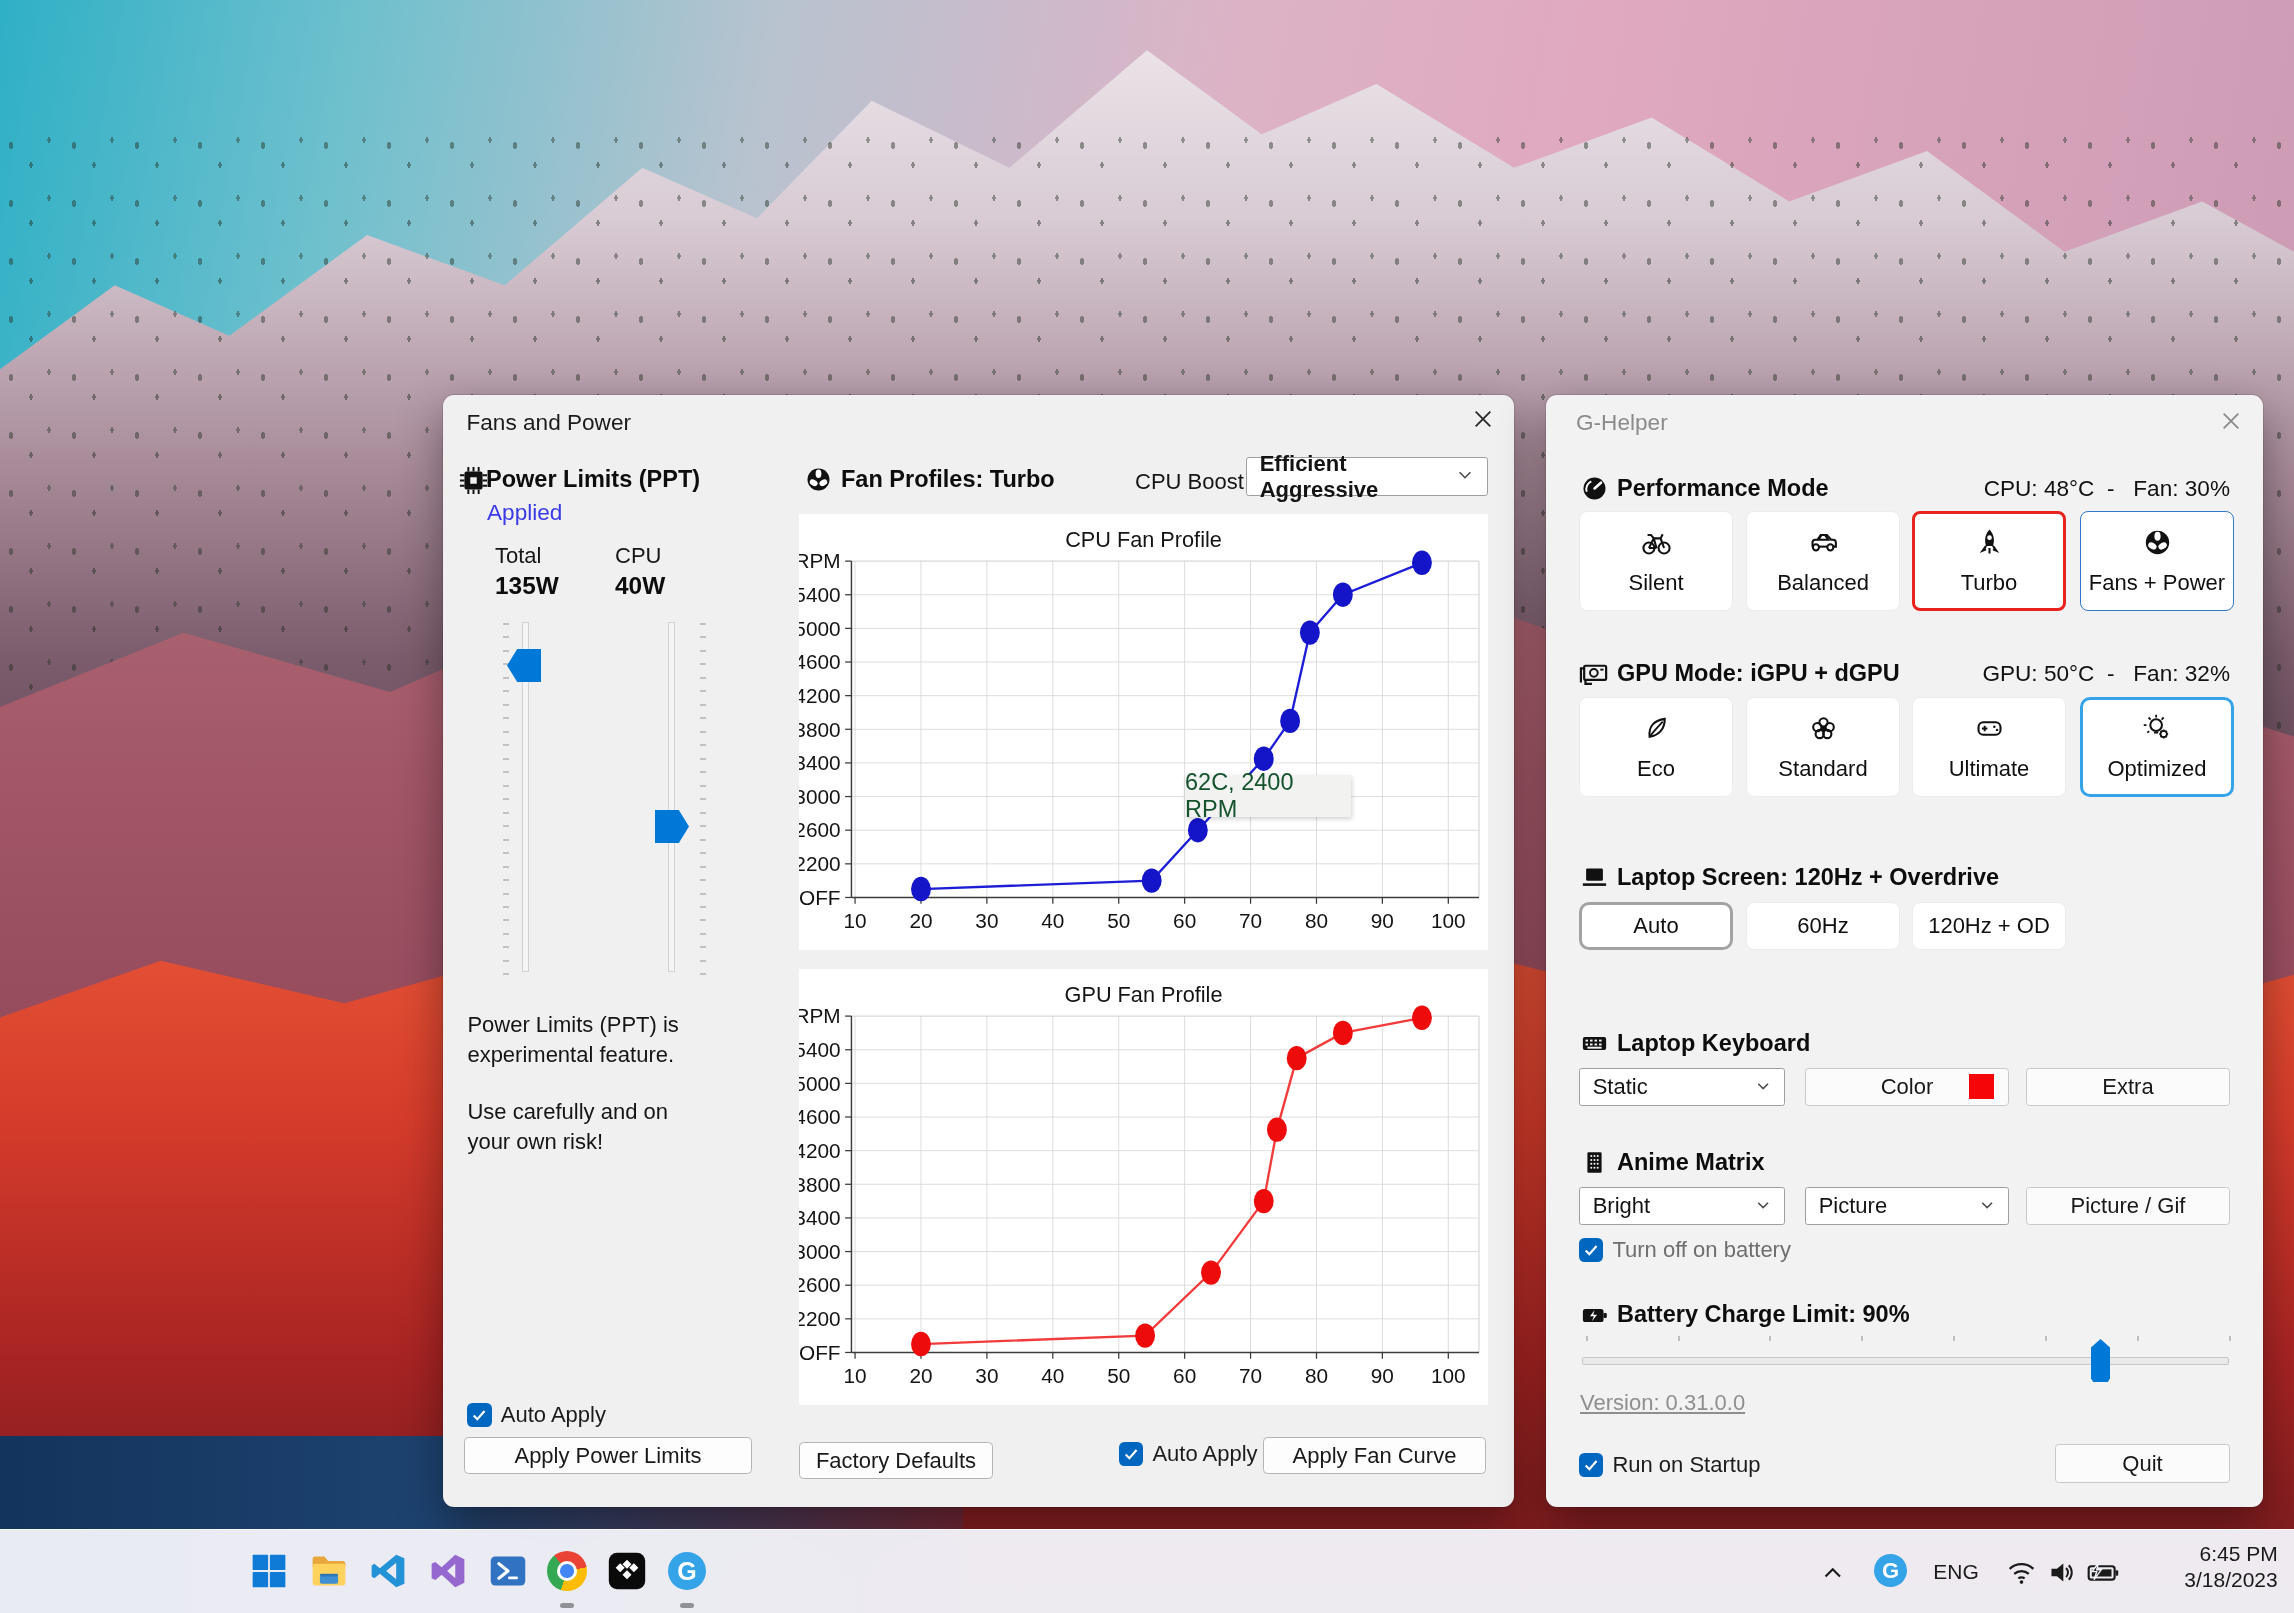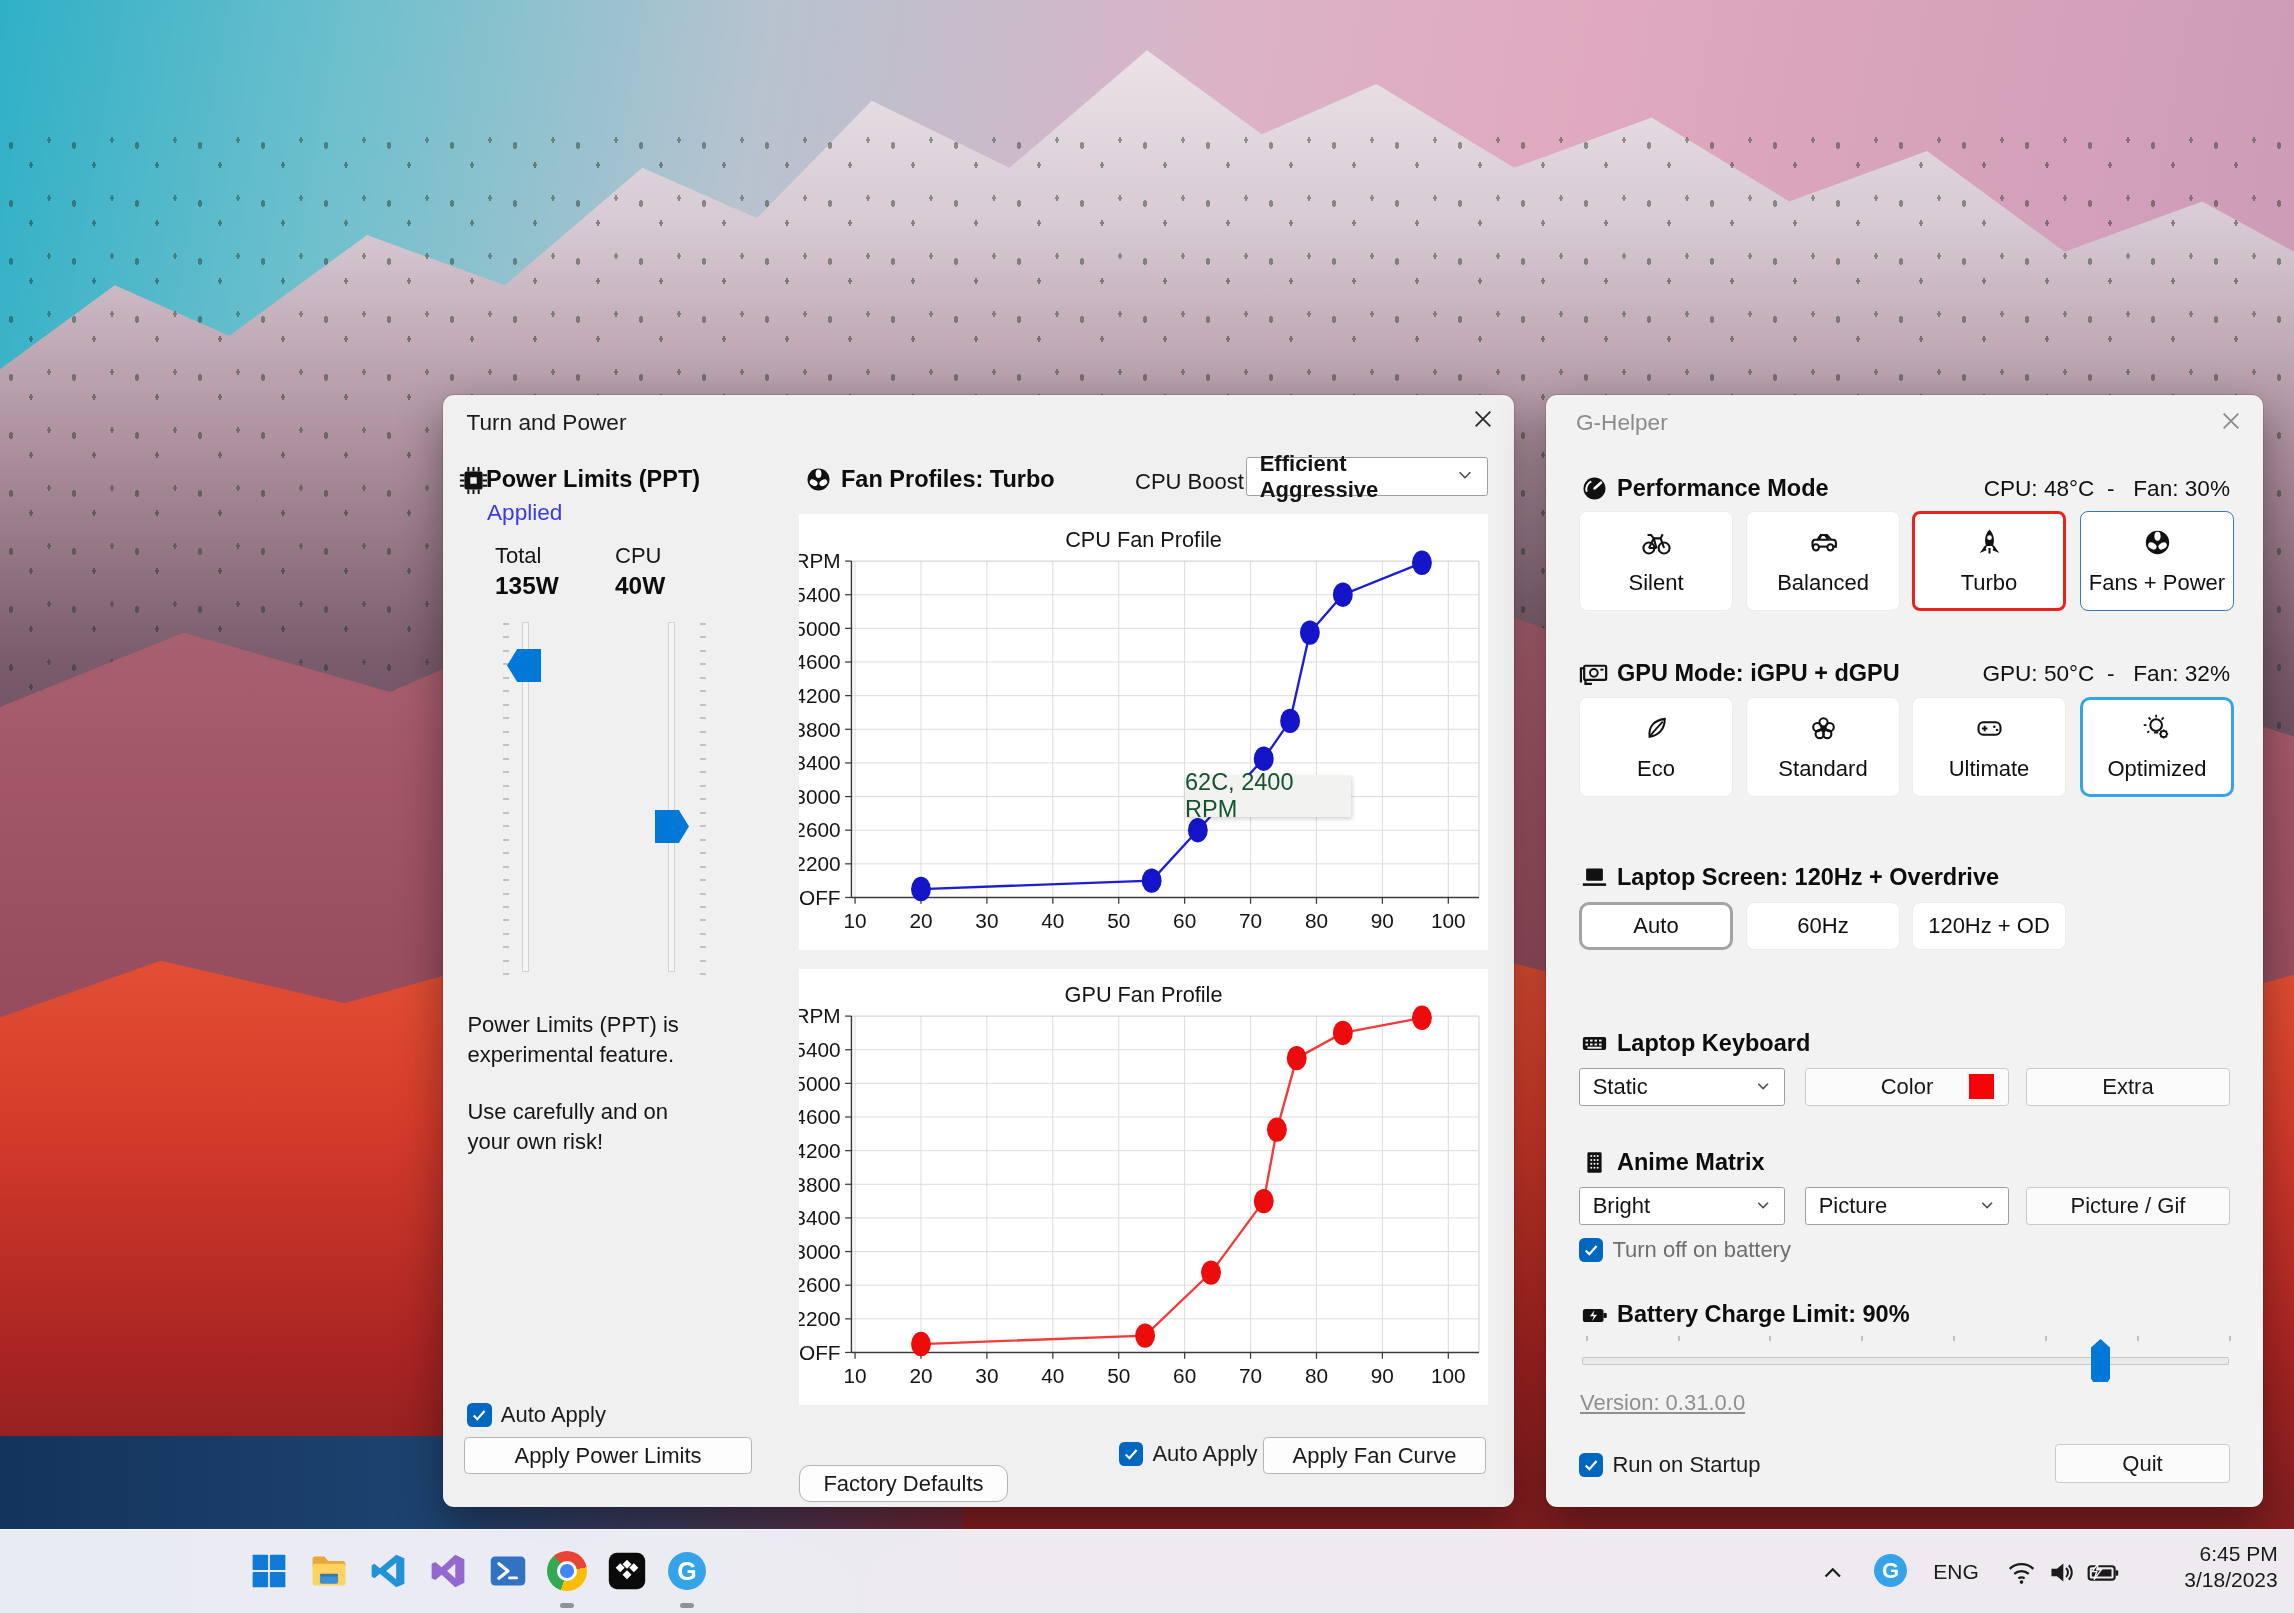--- a/index.html
+++ b/index.html
@@ -109,21 +109,21 @@
   <div class="wp">
     <div class="wp-sky"></div>
     <div class="wp-mtn"></div>
     <div class="wp-speck"></div>
     <div class="wp-ridge"></div>
     <div class="wp-red"></div>
     <div class="wp-water"></div>
   </div>
 
   <section class="win" id="fans-window">
-    <span class="titlebar-text">Turn and Power</span>
+    <span class="titlebar-text">Fans and Power</span>
     <button class="close-btn" style="right:12.7px; top:7.2px;">
       <svg width="22" height="22" viewBox="0 0 24 24">
           <path d="M4 4 L20 20 M20 4 L4 20" stroke="#2a2a2a" stroke-width="2" fill="none"></path>
         </svg>
     </button>
 
     <span class="h-icon" style="left:15.4px; top:70px;">
       <svg width="31" height="31" viewBox="0 0 48 48">
           <rect x="10" y="10" width="28" height="28" rx="3" fill="#111"></rect>
           <rect x="19" y="19" width="10" height="10" fill="#f0f0f0"></rect>
@@ -388,21 +388,21 @@
           <ellipse cx="382.76" cy="405.4" rx="11" ry="13.5" fill="#ee0b0b"></ellipse>
           <ellipse cx="455.66" cy="335.65" rx="11" ry="13.5" fill="#ee0b0b"></ellipse>
           <ellipse cx="513.98" cy="256.6" rx="11" ry="13.5" fill="#ee0b0b"></ellipse>
           <ellipse cx="528.56" cy="177.55" rx="11" ry="13.5" fill="#ee0b0b"></ellipse>
           <ellipse cx="550.4300000000001" cy="98.5" rx="11" ry="13.5" fill="#ee0b0b"></ellipse>
           <ellipse cx="601.46" cy="70.60000000000002" rx="11" ry="13.5" fill="#ee0b0b"></ellipse>
           <ellipse cx="688.94" cy="53.860000000000014" rx="11" ry="13.5" fill="#ee0b0b"></ellipse>
         </svg>
     </div>
 
-    <button class="btn" style="left:356px; top:1070px; width:209px; height:37px;border-radius:11px;">Factory Defaults</button>
+    <button class="btn" style="left:356px; top:1047px; width:194px; height:37px;">Factory Defaults</button>
     <div class="checkrow" style="left:676px; top:1046px;">
       <span class="checkbox">
           <svg width="16.3" height="16.3" viewBox="0 0 18 18">
             <path d="M3 9.5 L7 13.5 L15 4.5" stroke="#fff" stroke-width="2.4" fill="none"></path>
           </svg>
         </span>
       <span class="checklabel">Auto Apply</span>
     </div>
     <button class="btn" style="left:820px; top:1042px; width:223px; height:37px;">Apply Fan Curve</button>
   </section>

